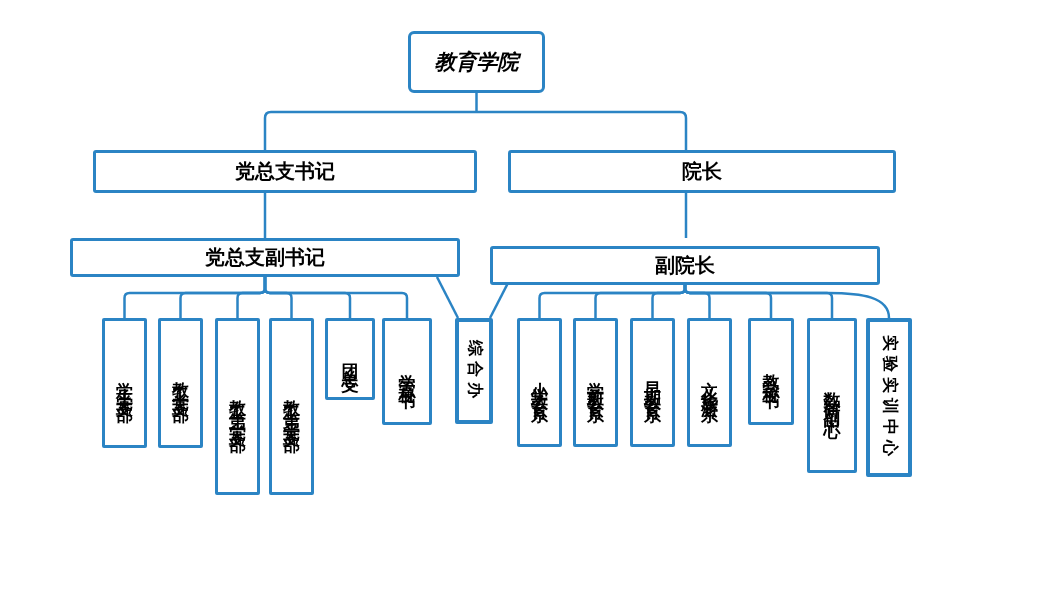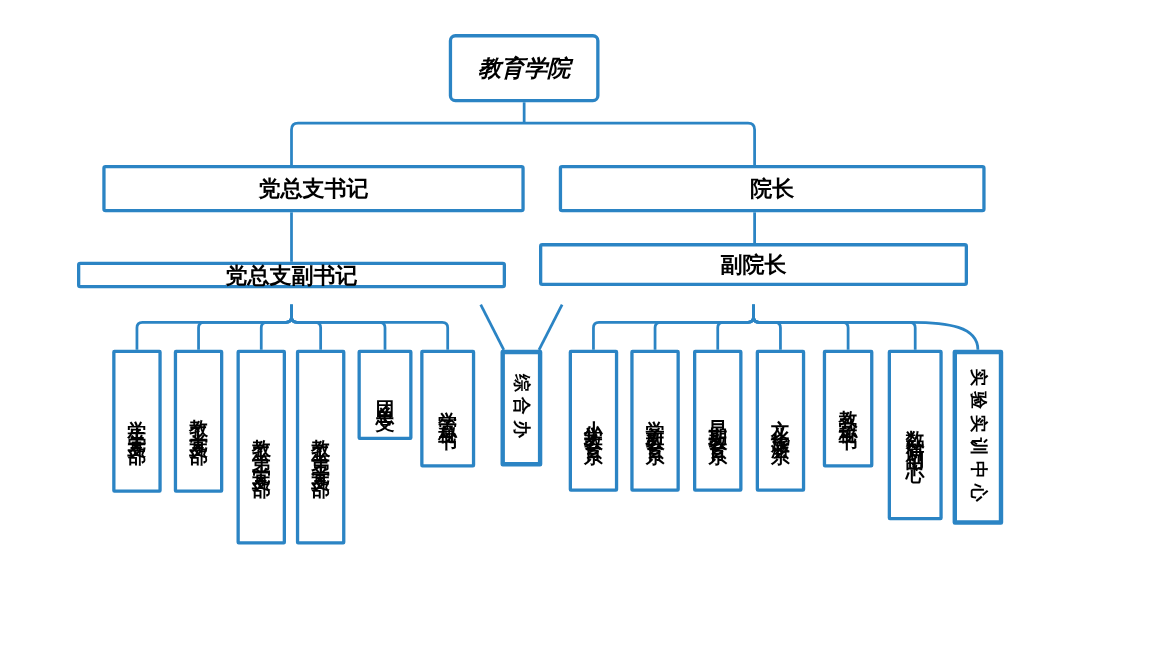--- a/index.html
+++ b/index.html
@@ -62,22 +62,22 @@
 
     <path d="M437 277 L458 318"></path>
     <path d="M511 277 L490 318"></path>
   </svg>
 
   <div class="node root" style="left:408px; top:31px; width:137px; height:62px;">教育学院</div>
 
   <div class="node wide" style="left:73px; top:150px; width:384px; height:43px;margin-left:20px;">党总支书记</div>
   <div class="node wide" style="left:492px; top:150px; width:388px; height:43px;margin-left:16px;">院长</div>
 
-  <div class="node wide" style="left:70px; top:238px; width:390px; height:24px;">党总支副书记</div>
-  <div class="node wide" style="left:490px; top:221px; width:390px; height:39px;">副院长</div>
+  <div class="node wide" style="left:70px; top:238px; width:390px; height:39px;">党总支副书记</div>
+  <div class="node wide" style="left:490px; top:246px; width:390px; height:39px;">副院长</div>
 
   <div class="node vert" style="left:102px; top:318px; width:45px; height:130px;">学生党支部</div>
   <div class="node vert" style="left:158px; top:318px; width:45px; height:130px;">教工党支部</div>
   <div class="node vert" style="left:215px; top:318px; width:45px; height:177px;">教工第二党支部</div>
   <div class="node vert" style="left:269px; top:318px; width:45px; height:177px;">教工第三党支部</div>
   <div class="node vert" style="left:325px; top:318px; width:50px; height:82px;">团总支</div>
   <div class="node vert" style="left:382px; top:318px; width:50px; height:107px;">学管秘书</div>
 
   <div class="node vrot" style="left:455px; top:318px; width:38px; height:106px;">综合办</div>
 

